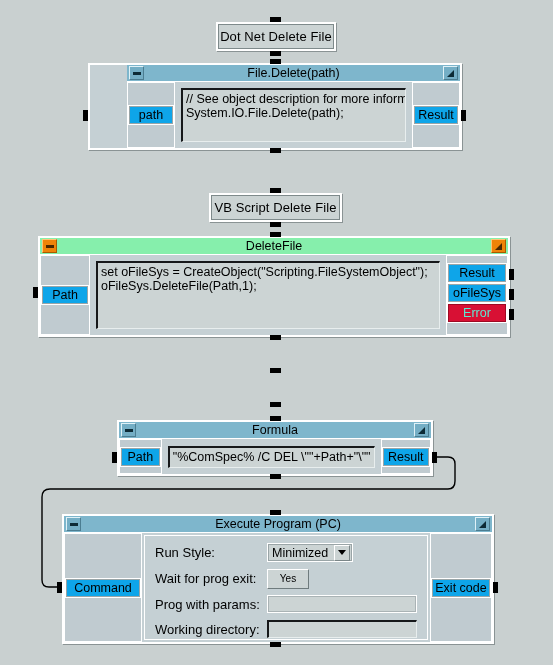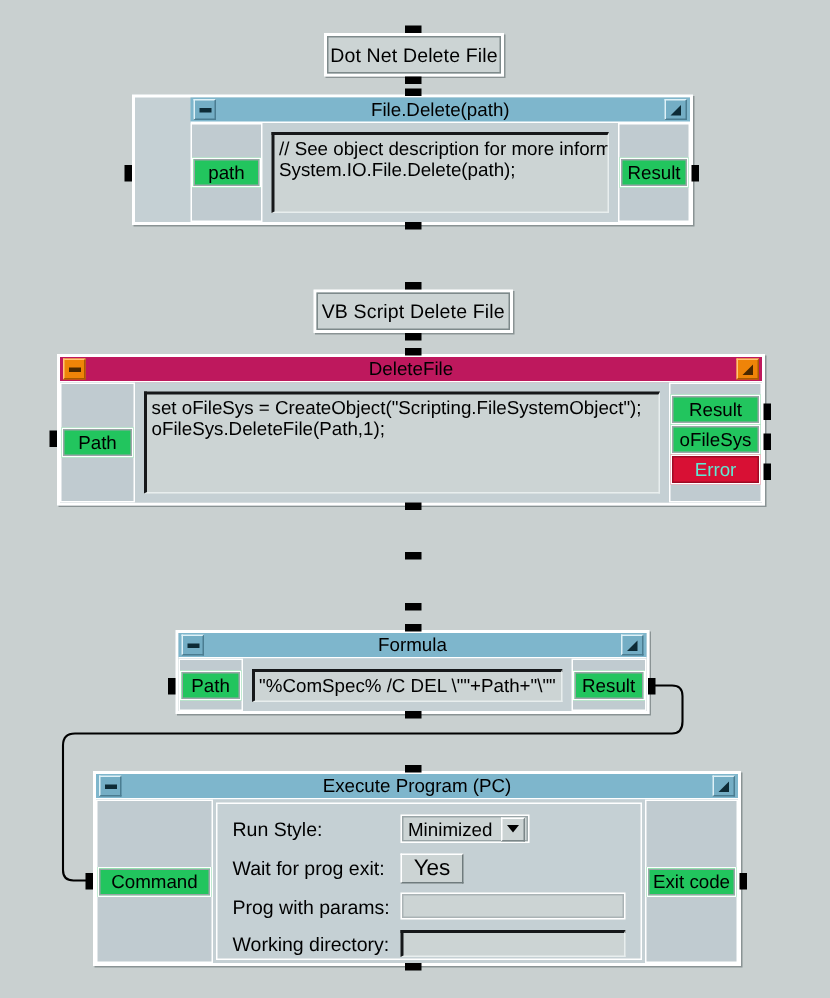--- a/index.html
+++ b/index.html
@@ -62,21 +62,21 @@
   }
   .node > .tbar {
     height: 17px;
     display: flex;
     align-items: center;
     position: relative;
     box-sizing: border-box;
     border-bottom: 1px solid #ffffff;
   }
   .node.blue > .tbar { background: #7eb6cc; }
-  .node.orange > .tbar { background: #be185d; }
+  .node.orange > .tbar { background: #86efac; }
 
   .tbar .title {
     flex: 1;
     text-align: center;
     font-size: 12.5px;
     color: #000;
     line-height: 17px;
     white-space: nowrap;
     overflow: hidden;
   }
@@ -127,21 +127,21 @@
     border: 1px solid #ffffff;
     display: flex;
     flex-direction: column;
     justify-content: center;
     position: relative;
   }
   .rail.left { border-right: 1px solid #ffffff; }
   .rail.right { border-left: 1px solid #ffffff; }
 
   .pin {
-    background: #22c55e;
+    background: #0ea5e9;
     border: 1px solid #ffffff;
     box-shadow: inset 0 0 0 1px #9aa5a7;
     font-size: 12.5px;
     text-align: center;
     line-height: 18px;
     height: 20px;
     box-sizing: border-box;
     white-space: nowrap;
     position: relative;
   }
@@ -256,21 +256,21 @@
   .fbutton {
     background: #ccd4d4;
     border-top: 1px solid #ffffff;
     border-left: 1px solid #ffffff;
     border-right: 1px solid #6f7b7d;
     border-bottom: 1px solid #6f7b7d;
     height: 20px;
     min-width: 42px;
     box-sizing: border-box;
     display: flex; align-items: center; justify-content: center;
-    font-size: 15px;
+    font-size: 10px;
   }
   .ftext {
     flex: 1;
     height: 18px;
     box-sizing: border-box;
     background: #ccd4d4;
     border: 1px solid #ffffff;
     box-shadow: inset 0 0 0 1px #aab3b5;
   }
   .ftext.focused {

